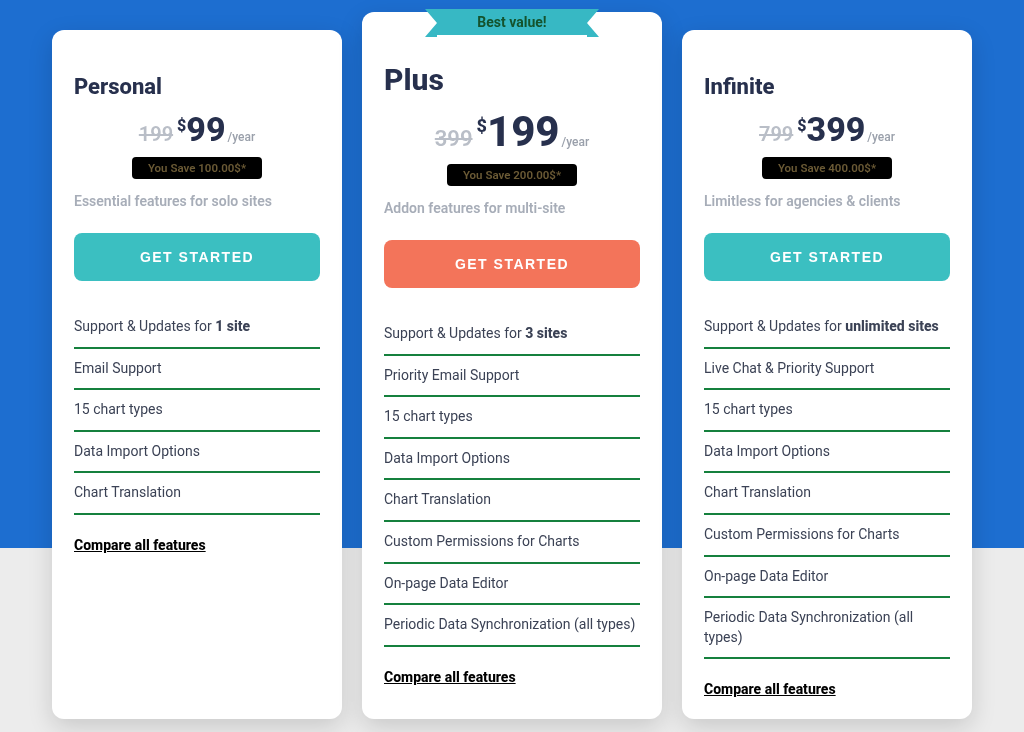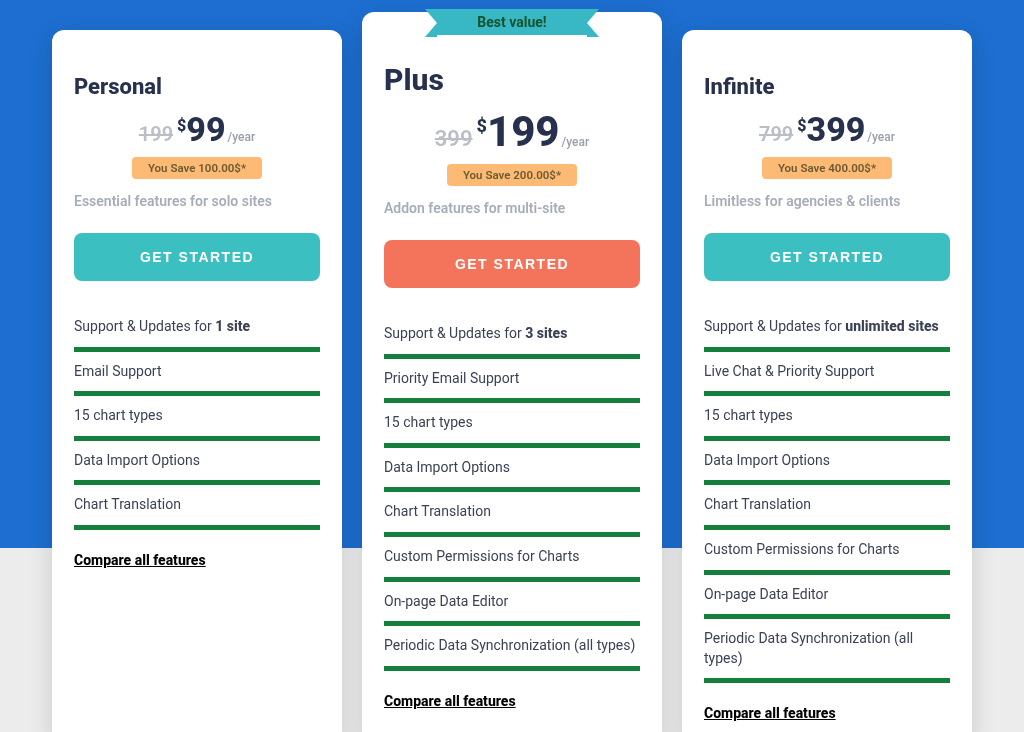--- a/index.html
+++ b/index.html
@@ -110,21 +110,21 @@
   .card.featured .price { font-size: 42px; }
   .period {
     font-size: 12px;
     color: #9aa0ab;
     font-weight: 500;
     margin-left: 2px;
   }
   .save-pill {
     display: block;
     margin: 0 auto 14px auto;
-    background: #fdba74;
+    background: #000000;
     color: #6b5a35;
     font-size: 11.5px;
     font-weight: 600;
     padding: 4px 16px;
     border-radius: 4px;
     width: fit-content;
   }
   .tagline {
     text-align: left;
     color: #a7adb8;
@@ -147,21 +147,21 @@
     margin-bottom: 26px;
   }
   .card.featured .cta { background: #f3745a; }
   .features {
     list-style: none;
   }
   .features li {
     font-size: 14px;
     color: #3b4255;
     padding: 10px 0;
-    border-bottom: 5px solid #15803d;
+    border-bottom: 2px solid #15803d;
     line-height: 1.4;
   }
   .features li b { font-weight: 800; }
   .compare {
     margin-top: 22px;
     font-size: 14px;
     color: #000000;
     font-weight: 800;
     text-decoration: underline;
     cursor: pointer;

